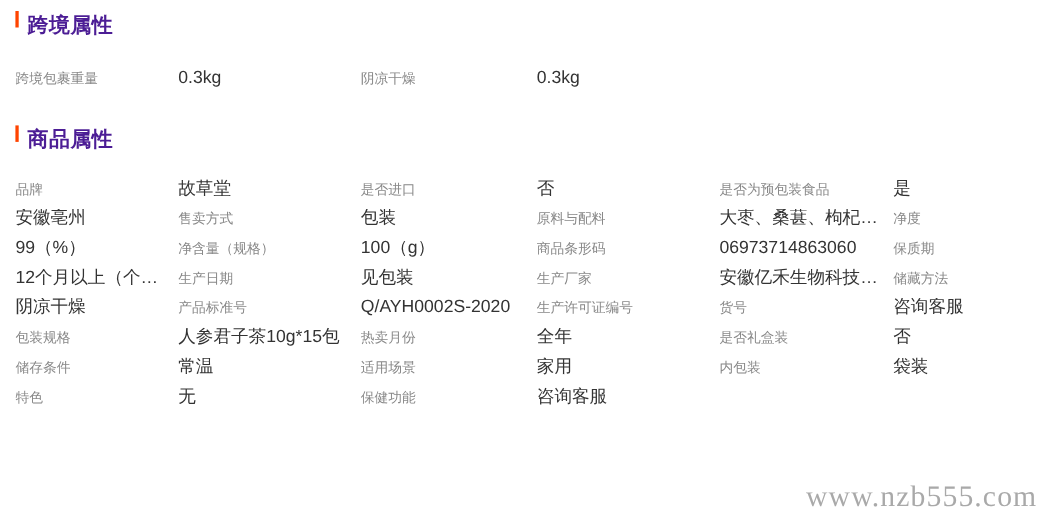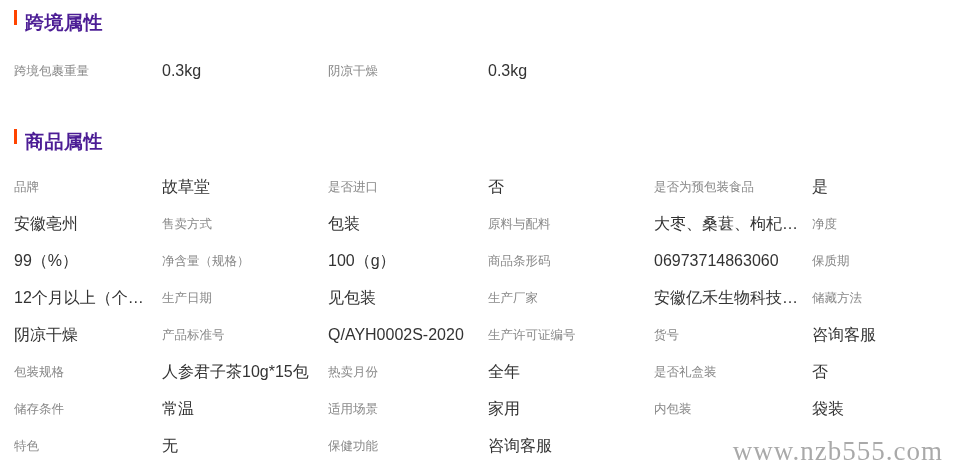--- a/index.html
+++ b/index.html
@@ -46,42 +46,42 @@
     box-sizing: border-box;
   }
   
   .grid-cross {
     grid-template-columns: 148px 166px 160px 166px;
     margin-top: 26px;
   }
   
   .grid-props {
     grid-template-columns: 148px 166px 160px 166px 158px 1fr;
-    row-gap: 19px;
+    row-gap: 9px;
     margin-top: 23px;
   }
   .label {
     color: #888888;
     font-size: 12.5px;
     line-height: 18px;
     white-space: nowrap;
     overflow: hidden;
     text-overflow: ellipsis;
   }
   .value {
     color: #333333;
     font-size: 16px;
     line-height: 18px;
     white-space: nowrap;
     overflow: hidden;
     text-overflow: ellipsis;
     padding-right: 8px;
   }
   #product-title {
-    margin-top: 49px;
+    margin-top: 34px;
     font-family: Liberation Mono, monospace;
   }
   .watermark {
     position: absolute;
     right: 18px;
     bottom: 4px;
     font-size: 27px;
     font-family: "Liberation Serif", serif;
     color: #9b9b9b;
     letter-spacing: 1px;

